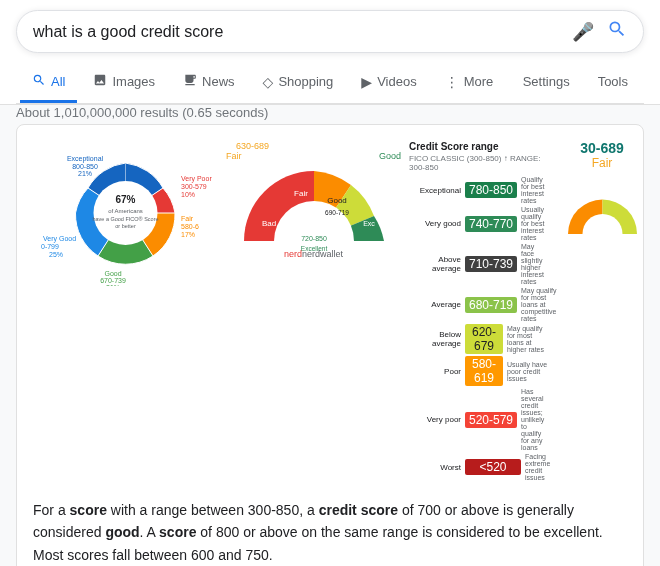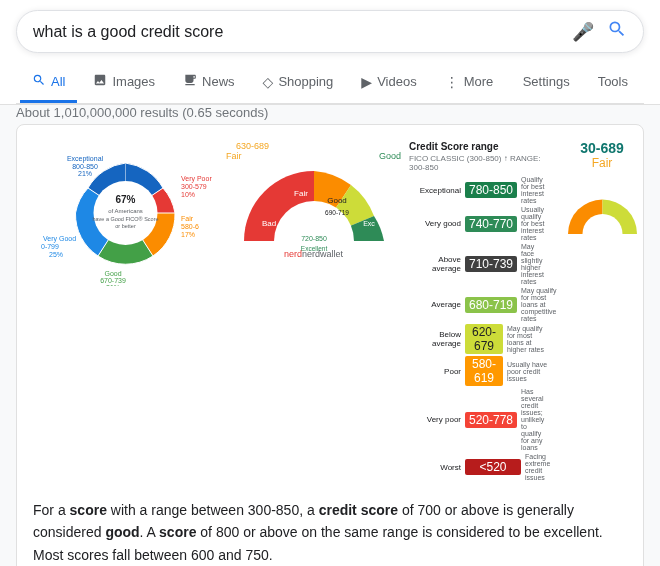--- a/index.html
+++ b/index.html
@@ -328,21 +328,21 @@
           <div class="bar-row-range" style="background:#cddc39; width:36px; color:#202124;">620-679</div>
           <div class="bar-row-desc">May qualify for most loans at higher rates</div>
         </div>
         <div class="bar-row">
           <div class="bar-row-label">Poor</div>
           <div class="bar-row-range" style="background:#ff9800; width:35px;">580-619</div>
           <div class="bar-row-desc">Usually have poor credit issues</div>
         </div>
         <div class="bar-row">
           <div class="bar-row-label">Very poor</div>
-          <div class="bar-row-range" style="background:#f44336; width:52px;">520-778</div>
+          <div class="bar-row-range" style="background:#f44336; width:52px;">520-579</div>
           <div class="bar-row-desc">Has several credit issues; unlikely to qualify for any loans</div>
         </div>
         <div class="bar-row">
           <div class="bar-row-label">Worst</div>
           <div class="bar-row-range" style="background:#b71c1c; width:56px;">&lt;520</div>
           <div class="bar-row-desc">Facing extreme credit issues</div>
         </div>
       </div>
 
       <div class="donut-half-section">

